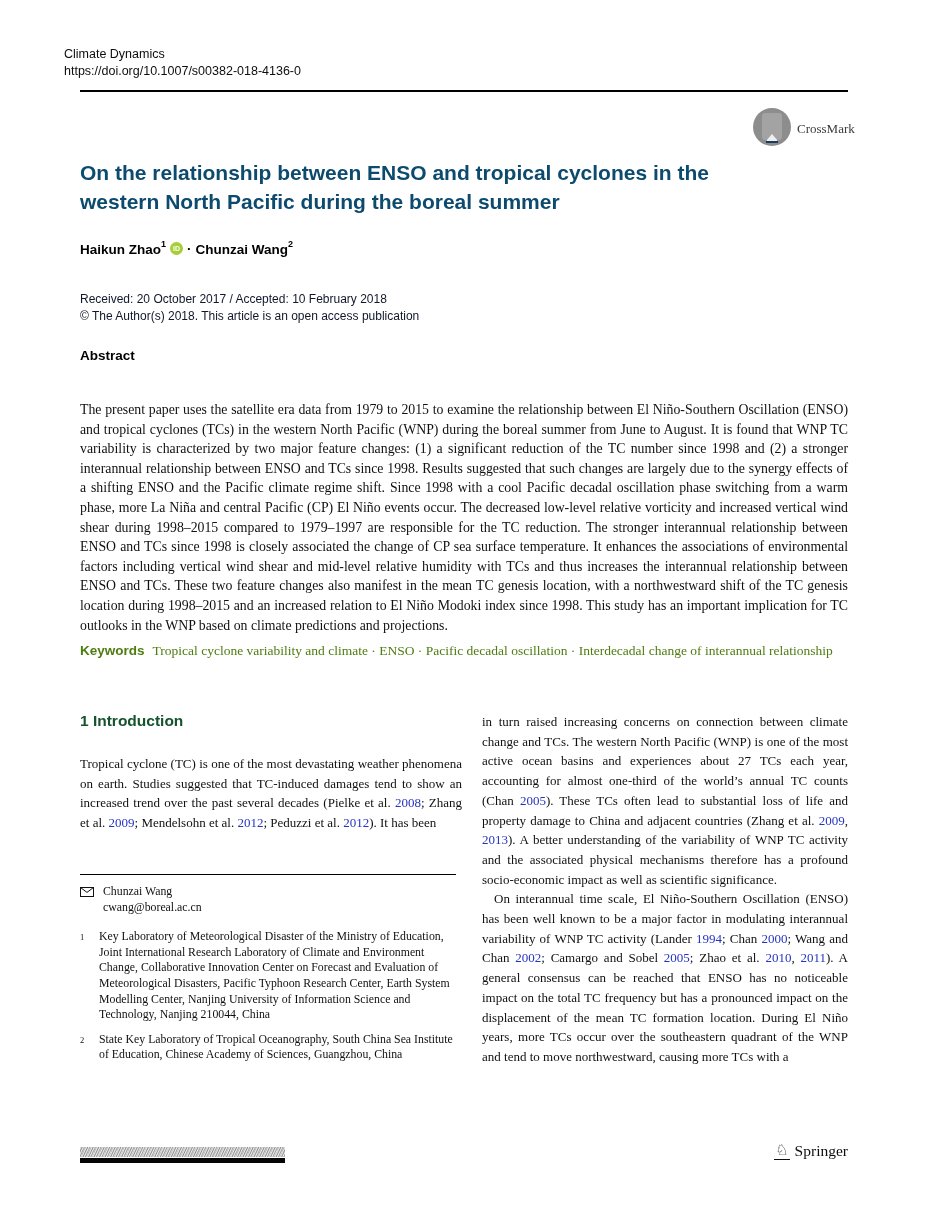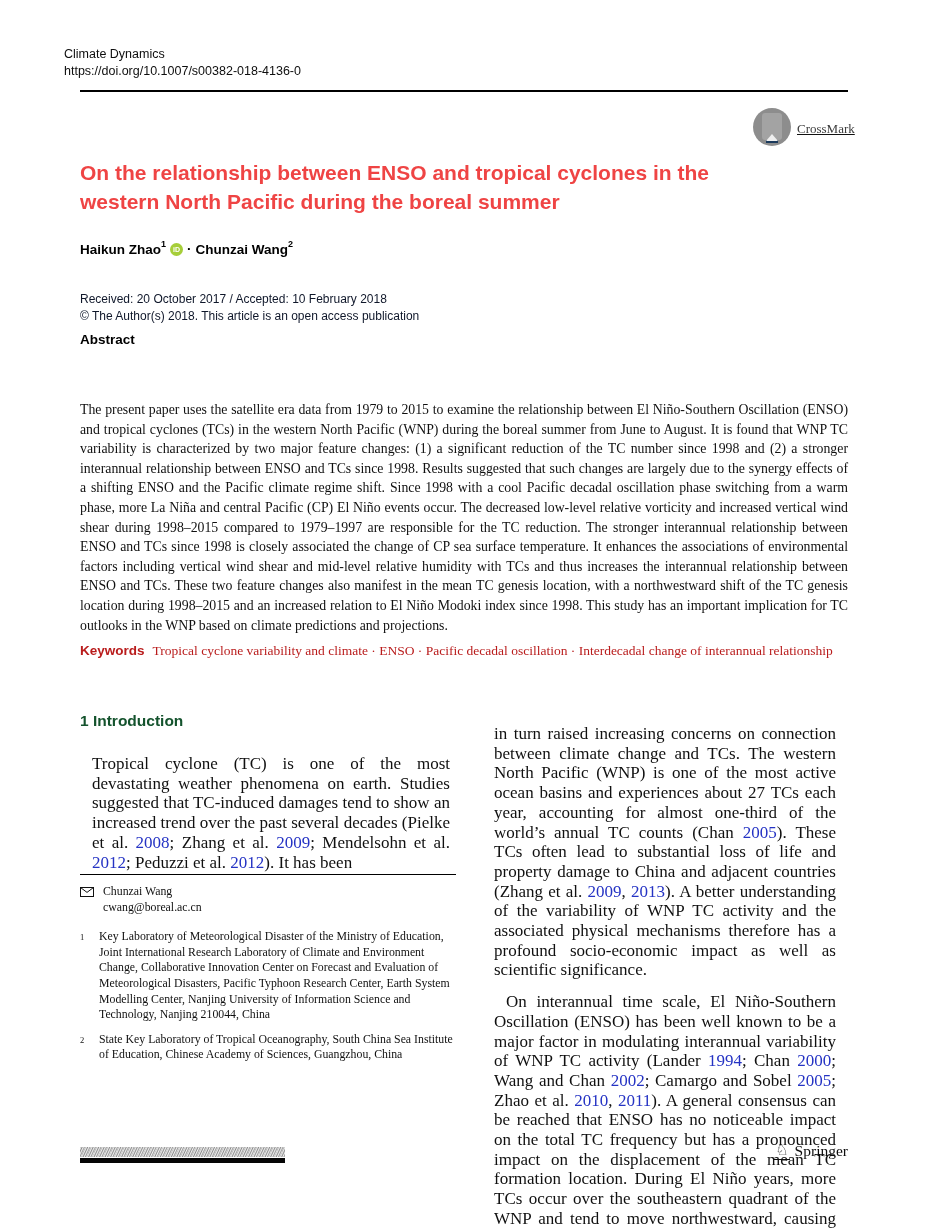--- a/index.html
+++ b/index.html
@@ -8,54 +8,54 @@
     font-family:"Liberation Serif", serif;color:#111;
     -webkit-font-smoothing:antialiased;overflow:hidden;
   }
   .sans{font-family:"Liberation Sans", sans-serif;}
 
   
   .journal-header{position:absolute;left:64px;top:46px;font-size:12.5px;line-height:17px;color:#0e0e0e;}
   .header-rule{position:absolute;left:80px;top:90px;width:768px;height:2px;background:#000;}
 
   
-  .crossmark{position:absolute;left:752px;top:107px;display:flex;align-items:center;gap:5px;cursor:pointer;text-decoration:underline;}
+  .crossmark{position:absolute;left:752px;top:107px;display:flex;align-items:center;gap:5px;cursor:pointer;}
   .crossmark-label{font-size:13px;color:#3c3c3c;font-family:"Liberation Serif",serif;}
 
   
   .article-title{position:absolute;left:80px;top:158px;width:665px;
-    font-family:"Liberation Sans",sans-serif;font-weight:bold;font-size:21px;line-height:29px;color:#ef4444;}
+    font-family:"Liberation Sans",sans-serif;font-weight:bold;font-size:21px;line-height:29px;color:#0c4a6e;}
   .authors{position:absolute;left:80px;top:241px;font-family:"Liberation Sans",sans-serif;
-    font-weight:bold;font-size:13.5px;color:#000;display:flex;align-items:center;gap:4px;}
+    font-weight:bold;font-size:13.5px;color:#000;display:flex;align-items:flex-start;gap:4px;}
   .authors sup{font-size:9px;line-height:1;position:relative;top:-1px;}
   .orcid-badge{display:inline-block;width:13px;height:13px;border-radius:50%;background:#a6ce39;
     color:#fff;font-family:"Liberation Sans",sans-serif;font-size:7px;font-weight:bold;
     text-align:center;line-height:13px;position:relative;top:1px;cursor:pointer;}
   .author-sep{font-weight:bold;}
 
   .dates-block{position:absolute;left:80px;top:291px;font-family:Liberation Sans, sans-serif;
     font-size:12px;line-height:16.5px;color:#0f172a;}
 
   
-  .abstract-heading{position:absolute;left:80px;top:332px;font-family:"Liberation Sans",sans-serif;
+  .abstract-heading{position:absolute;left:80px;top:348px;font-family:"Liberation Sans",sans-serif;
     font-weight:bold;font-size:13.5px;color:#000;}
   .abstract-text{position:absolute;left:80px;top:369px;width:768px;font-size:13.8px;line-height:19.6px;
     text-align:justify;color:#101010;margin-top:31px;}
 
   
-  .keywords-block{position:absolute;left:80px;top:641px;width:768px;font-size:13.5px;line-height:19.5px;color:#b91c1c;}
+  .keywords-block{position:absolute;left:80px;top:641px;width:768px;font-size:13.5px;line-height:19.5px;color:#4d7c0f;}
   .keywords-label{font-family:"Liberation Sans",sans-serif;font-weight:bold;padding-right:8px;}
 
   
   .columns{position:absolute;left:80px;top:712px;width:768px;display:flex;gap:20px;}
   .col-left{width:382px;}
   .col-right{width:366px;}
   .section-heading{font-family:"Liberation Sans",sans-serif;font-weight:bold;font-size:15.5px;
     color:#14532d;margin:0 0 24px 0;}
-  .body-par{font-size:17px;line-height:19.7px;text-align:justify;color:#101010;margin:12px;}
+  .body-par{font-size:13px;line-height:19.7px;text-align:justify;color:#101010;margin:0;}
   .body-par.indent{text-indent:12px;}
   .cite-link{color:#2533c4;cursor:pointer;}
 
   
   .footnotes{position:absolute;left:80px;top:874px;width:382px;font-size:11.8px;line-height:15.6px;color:#101010;}
   .fn-rule{width:376px;height:1px;background:#000;margin-bottom:9px;}
   .fn-corr{display:flex;gap:9px;margin-bottom:14px;}
   .fn-corr-icon{flex:0 0 auto;padding-top:2px;}
   .fn-aff{display:flex;gap:9px;margin-bottom:9px;}
   .fn-aff sup{flex:0 0 10px;font-size:8.5px;padding-top:1px;}

